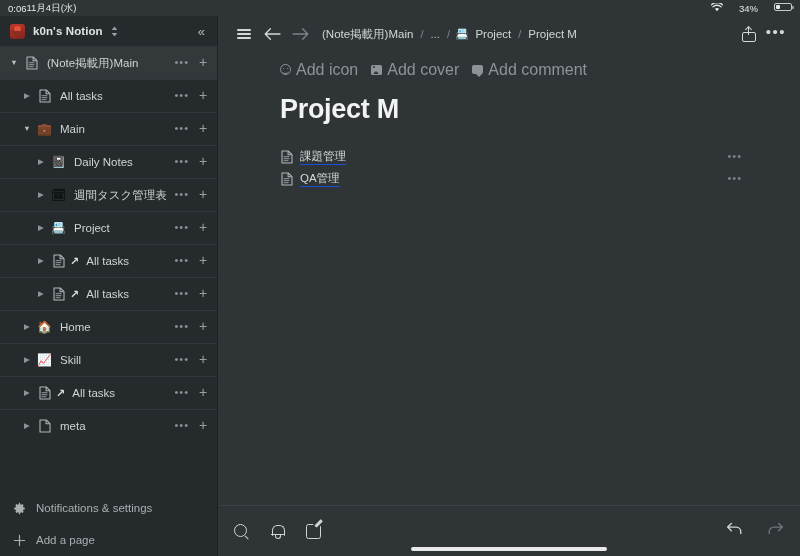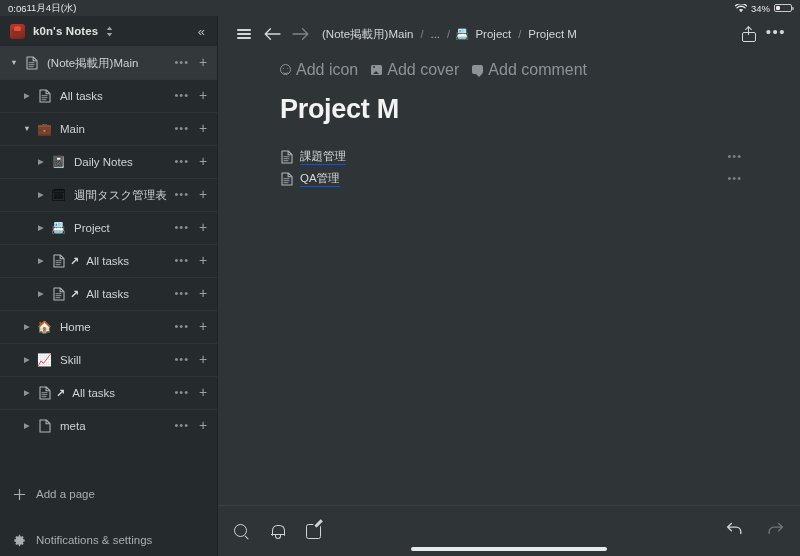--- a/index.html
+++ b/index.html
@@ -16,21 +16,21 @@
     height: 16px; width: 100%;
     display: flex; align-items: center;
     background: #2f3437;
     color: #e8e8e8;
     font-size: 9.5px;
     padding: 0 8px;
     position: relative;
   }
   #status-bar .sb-left { display:flex; align-items:center; }
   #status-bar .sb-right {
-    margin-left:auto; display:flex; align-items:center; gap:4px;
+    margin-left:auto; display:flex; align-items:flex-start; gap:16px;
   }
   .wifi-ico { display:block; }
   .batt {
     width: 18px; height: 8.5px;
     border: 1px solid #c9c9c9; border-radius: 2px;
     position: relative; display:inline-block;
   }
   .batt:after {
     content:""; position:absolute; right:-3px; top:2.2px;
     width:1.6px; height:3.5px; background:#9a9a9a; border-radius:0 1px 1px 0;
@@ -283,21 +283,21 @@
       </span>
   </div>
 </div>
 
 <div id="shell">
 
   <div id="sidebar">
 
     <div id="ws-switcher">
       <span class="ws-avatar"></span>
-      <span class="ws-name">k0n's Notes</span>
+      <span class="ws-name">k0n's Notion</span>
       <span class="ws-chev">
         <svg width="7" height="11" viewBox="0 0 7 11">
           <path d="M3.5 0.6 L6.3 4 H0.7 Z" fill="#9aa0a4"></path>
           <path d="M3.5 10.4 L6.3 7 H0.7 Z" fill="#9aa0a4"></path>
         </svg>
       </span>
       <span class="collapse-btn">«</span>
     </div>
 
     <div id="tree">
@@ -419,36 +419,36 @@
               <path d="M7.1 1.1v3.6h3.7" fill="none" stroke="#b3b8bb" stroke-width="1.05"></path>
             </svg>
           </span>
           <span class="label">meta</span>
           <span class="dots">•••</span>
           <span class="plus">+</span>
         </div>
       </div>
 
     <div class="sb-bottom">
-      <div class="sb-action">
-        <span class="ai">
-          <svg width="13" height="13" viewBox="0 0 13 13">
-              <path d="M6.5 1.4v10.2M1.4 6.5h10.2" stroke="#a9aeb1" stroke-width="1.2" stroke-linecap="round"></path>
-            </svg>
-        </span>
-        <span>Add a page</span>
-      </div>
       <div class="sb-action" style="margin-top:14px">
         <span class="ai">
           <svg width="13" height="13" viewBox="0 0 20 20">
             <path fill="#a9aeb1" d="M10 6.6a3.4 3.4 0 100 6.8 3.4 3.4 0 000-6.8zm0 5.1a1.7 1.7 0 110-3.4 1.7 1.7 0 010 3.4z"></path>
             <path fill="#a9aeb1" d="M18 11.4v-2.8l-2.2-.4a6 6 0 00-.6-1.5l1.3-1.8-2-2-1.8 1.3a6 6 0 00-1.5-.6L10.8 1H9.2l-.4 2.6a6 6 0 00-1.5.6L5.5 2.9l-2 2 1.3 1.8a6 6 0 00-.6 1.5L2 8.6v2.8l2.2.4c.13.53.34 1.03.6 1.5l-1.3 1.8 2 2 1.8-1.3c.47.26.97.47 1.5.6l.4 2.6h1.6l.4-2.6a6 6 0 001.5-.6l1.8 1.3 2-2-1.3-1.8c.26-.47.47-.97.6-1.5l2.2-.4z"></path>
           </svg>
         </span>
         <span>Notifications &amp; settings</span>
+      </div>
+      <div class="sb-action">
+        <span class="ai">
+          <svg width="13" height="13" viewBox="0 0 13 13">
+              <path d="M6.5 1.4v10.2M1.4 6.5h10.2" stroke="#a9aeb1" stroke-width="1.2" stroke-linecap="round"></path>
+            </svg>
+        </span>
+        <span>Add a page</span>
       </div>
     </div>
   </div>
 
   <div id="main">
 
     <div id="topbar">
       <span class="tb-ico">
         <span class="hamb">
             <span></span>

